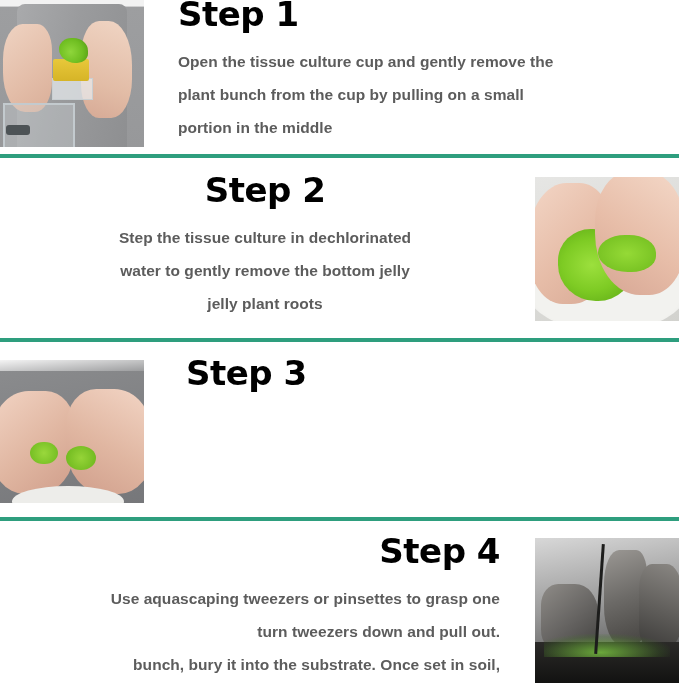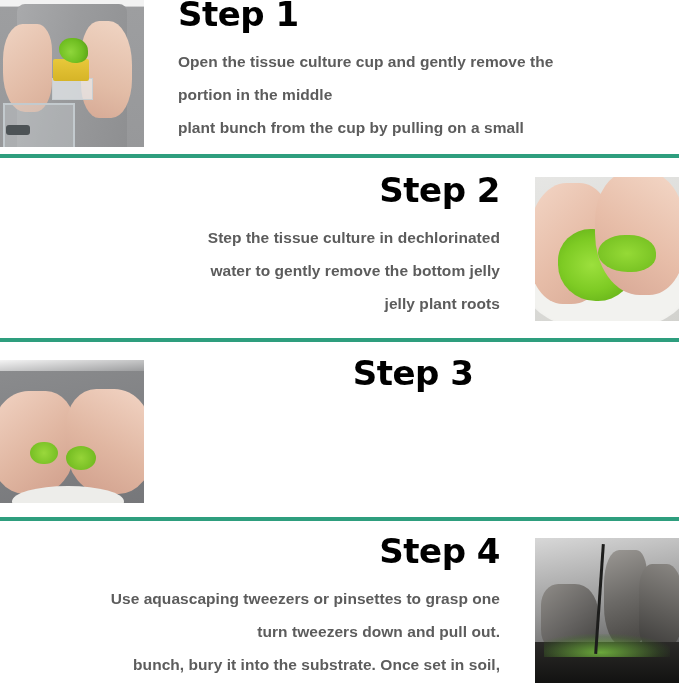--- a/index.html
+++ b/index.html
@@ -116,22 +116,22 @@
     background:linear-gradient(200deg,#8b8884 0%,#5f5d5a 55%,#3b3a38 100%);
     border-radius:30% 35% 35% 25%;}
   .p4-stick{position:absolute;left:44%;top:4%;width:3px;height:76%;
     background:#1d1d1c;transform:rotate(4deg);}
   .p4-grass{position:absolute;left:6%;bottom:18%;width:88%;height:16%;
     background:radial-gradient(ellipse at 45% 80%,rgba(110,175,60,.95) 0%,rgba(70,120,40,.25) 60%,rgba(0,0,0,0) 75%);}
 
   
   .text-block{position:absolute;}
   #text-step-1{left:178px;top:-8px;width:470px;text-align:left;}
-  #text-step-2{left:30px;top:10px;width:470px;text-align:right;}
-  #text-step-3{left:178px;top:10px;width:470px;text-align:center;}
+  #text-step-2{left:30px;top:10px;width:470px;text-align:center;}
+  #text-step-3{left:186px;top:10px;width:470px;text-align:left;}
   #text-step-4{left:30px;top:8px;width:470px;text-align:right;}
 
   .step-title{
     font-family:"DejaVu Sans", sans-serif;
     font-size:34px;
     font-weight:bold;
     color:#000000;
     letter-spacing:-0.5px;
     line-height:44px;
     margin:0;
@@ -166,22 +166,22 @@
         <div class="p1-plant"></div>
         <div class="p1-tank"></div>
         <div class="p1-tool"></div>
       </div>
     </div>
 
     <div class="text-block" id="text-step-1">
       <h2 class="step-title">Step 1</h2>
       <p class="step-body">
         <span class="line">Open the tissue culture cup and gently remove the</span>
+        <span class="line">plant bunch from the cup by pulling on a small</span>
         <span class="line">portion in the middle</span>
-        <span class="line">plant bunch from the cup by pulling on a small</span>
       </p>
     </div>
   </div>
 
   <div class="divider" id="divider-1"></div>
 
   <div class="row" id="row-2">
 
     <div class="photo" id="photo-step-2">
       <div class="ph-inner">

